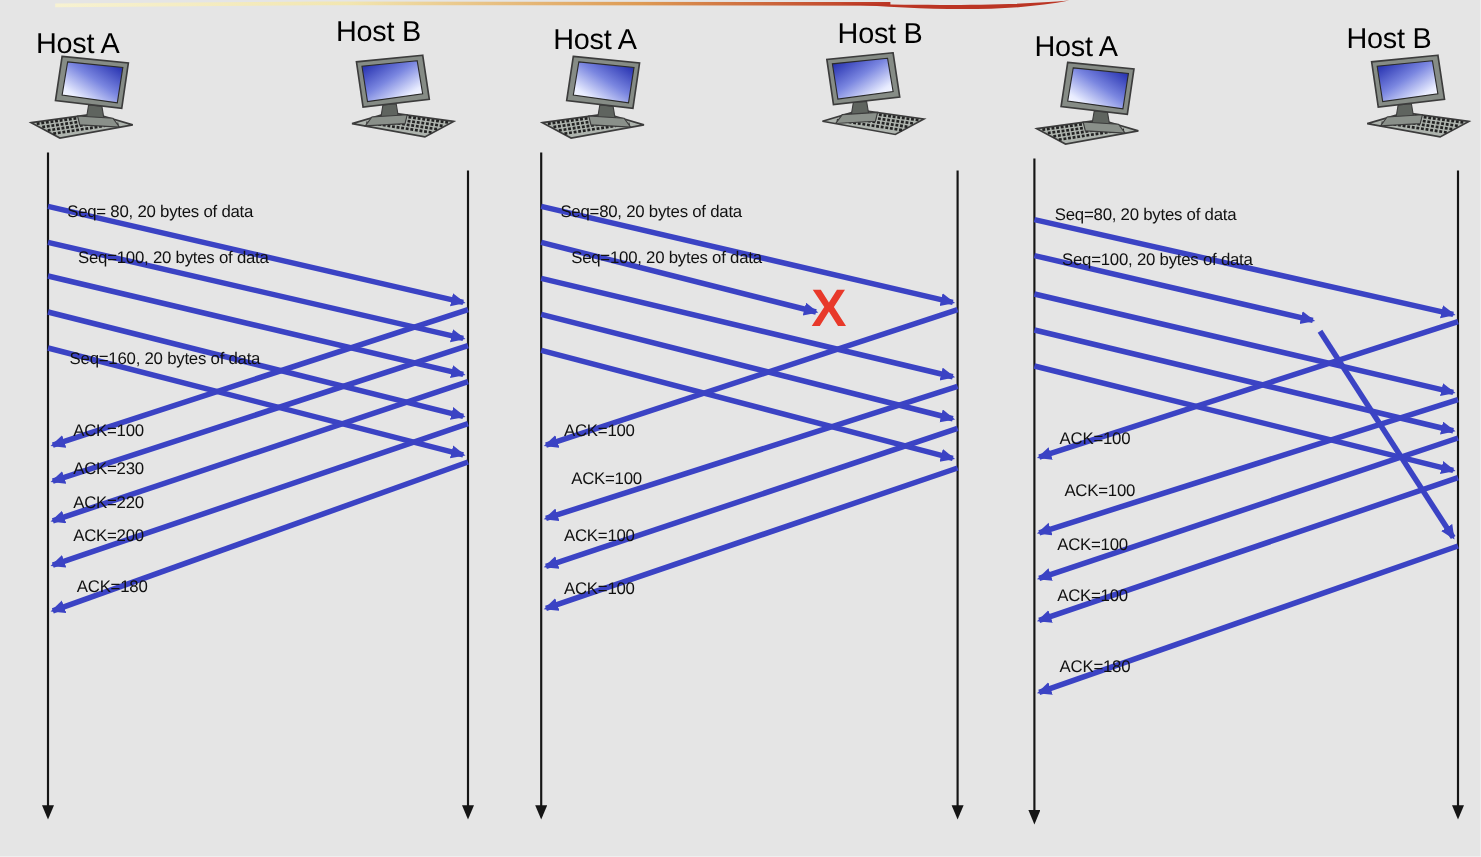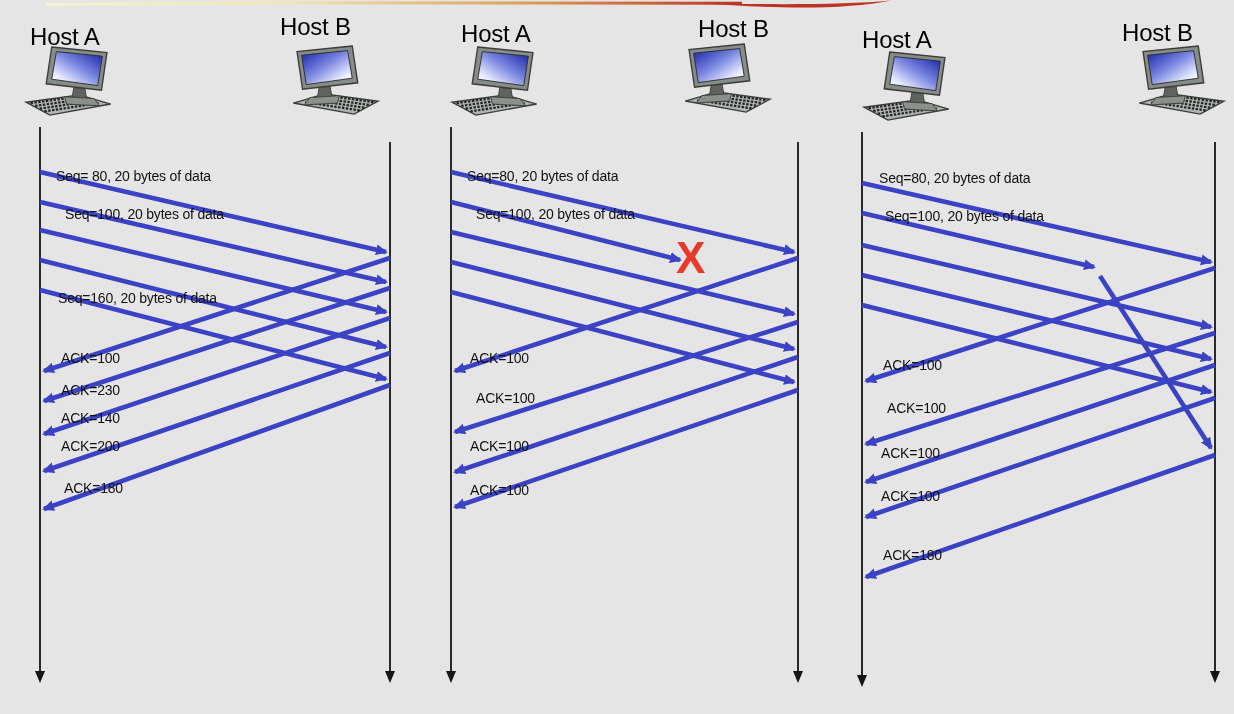--- a/index.html
+++ b/index.html
@@ -117,21 +117,21 @@
     </g>
   </svg>
 
   <div class="lbl host" style="left:30px;top:24px">Host A</div>
   <div class="lbl host" style="left:280px;top:14px">Host B</div>
   <div class="lbl" style="left:56px;top:169px">Seq= 80, 20 bytes of data</div>
   <div class="lbl" style="left:65px;top:207px">Seq=100, 20 bytes of data</div>
   <div class="lbl" style="left:58px;top:291px">Seq=160, 20 bytes of data</div>
   <div class="lbl" style="left:61px;top:351px">ACK=100</div>
   <div class="lbl" style="left:61px;top:383px">ACK=230</div>
-  <div class="lbl" style="left:61px;top:411px">ACK=140</div>
+  <div class="lbl" style="left:61px;top:411px">ACK=220</div>
   <div class="lbl" style="left:61px;top:439px">ACK=200</div>
   <div class="lbl" style="left:64px;top:481px">ACK=180</div>
 
   <div class="lbl host" style="left:461px;top:21px">Host A</div>
   <div class="lbl host" style="left:698px;top:16px">Host B</div>
   <div class="lbl" style="left:467px;top:169px">Seq=80, 20 bytes of data</div>
   <div class="lbl" style="left:476px;top:207px">Seq=100, 20 bytes of data</div>
   <div class="lost" style="left:676px;top:236px">X</div>
   <div class="lbl" style="left:470px;top:351px">ACK=100</div>
   <div class="lbl" style="left:476px;top:391px">ACK=100</div>

